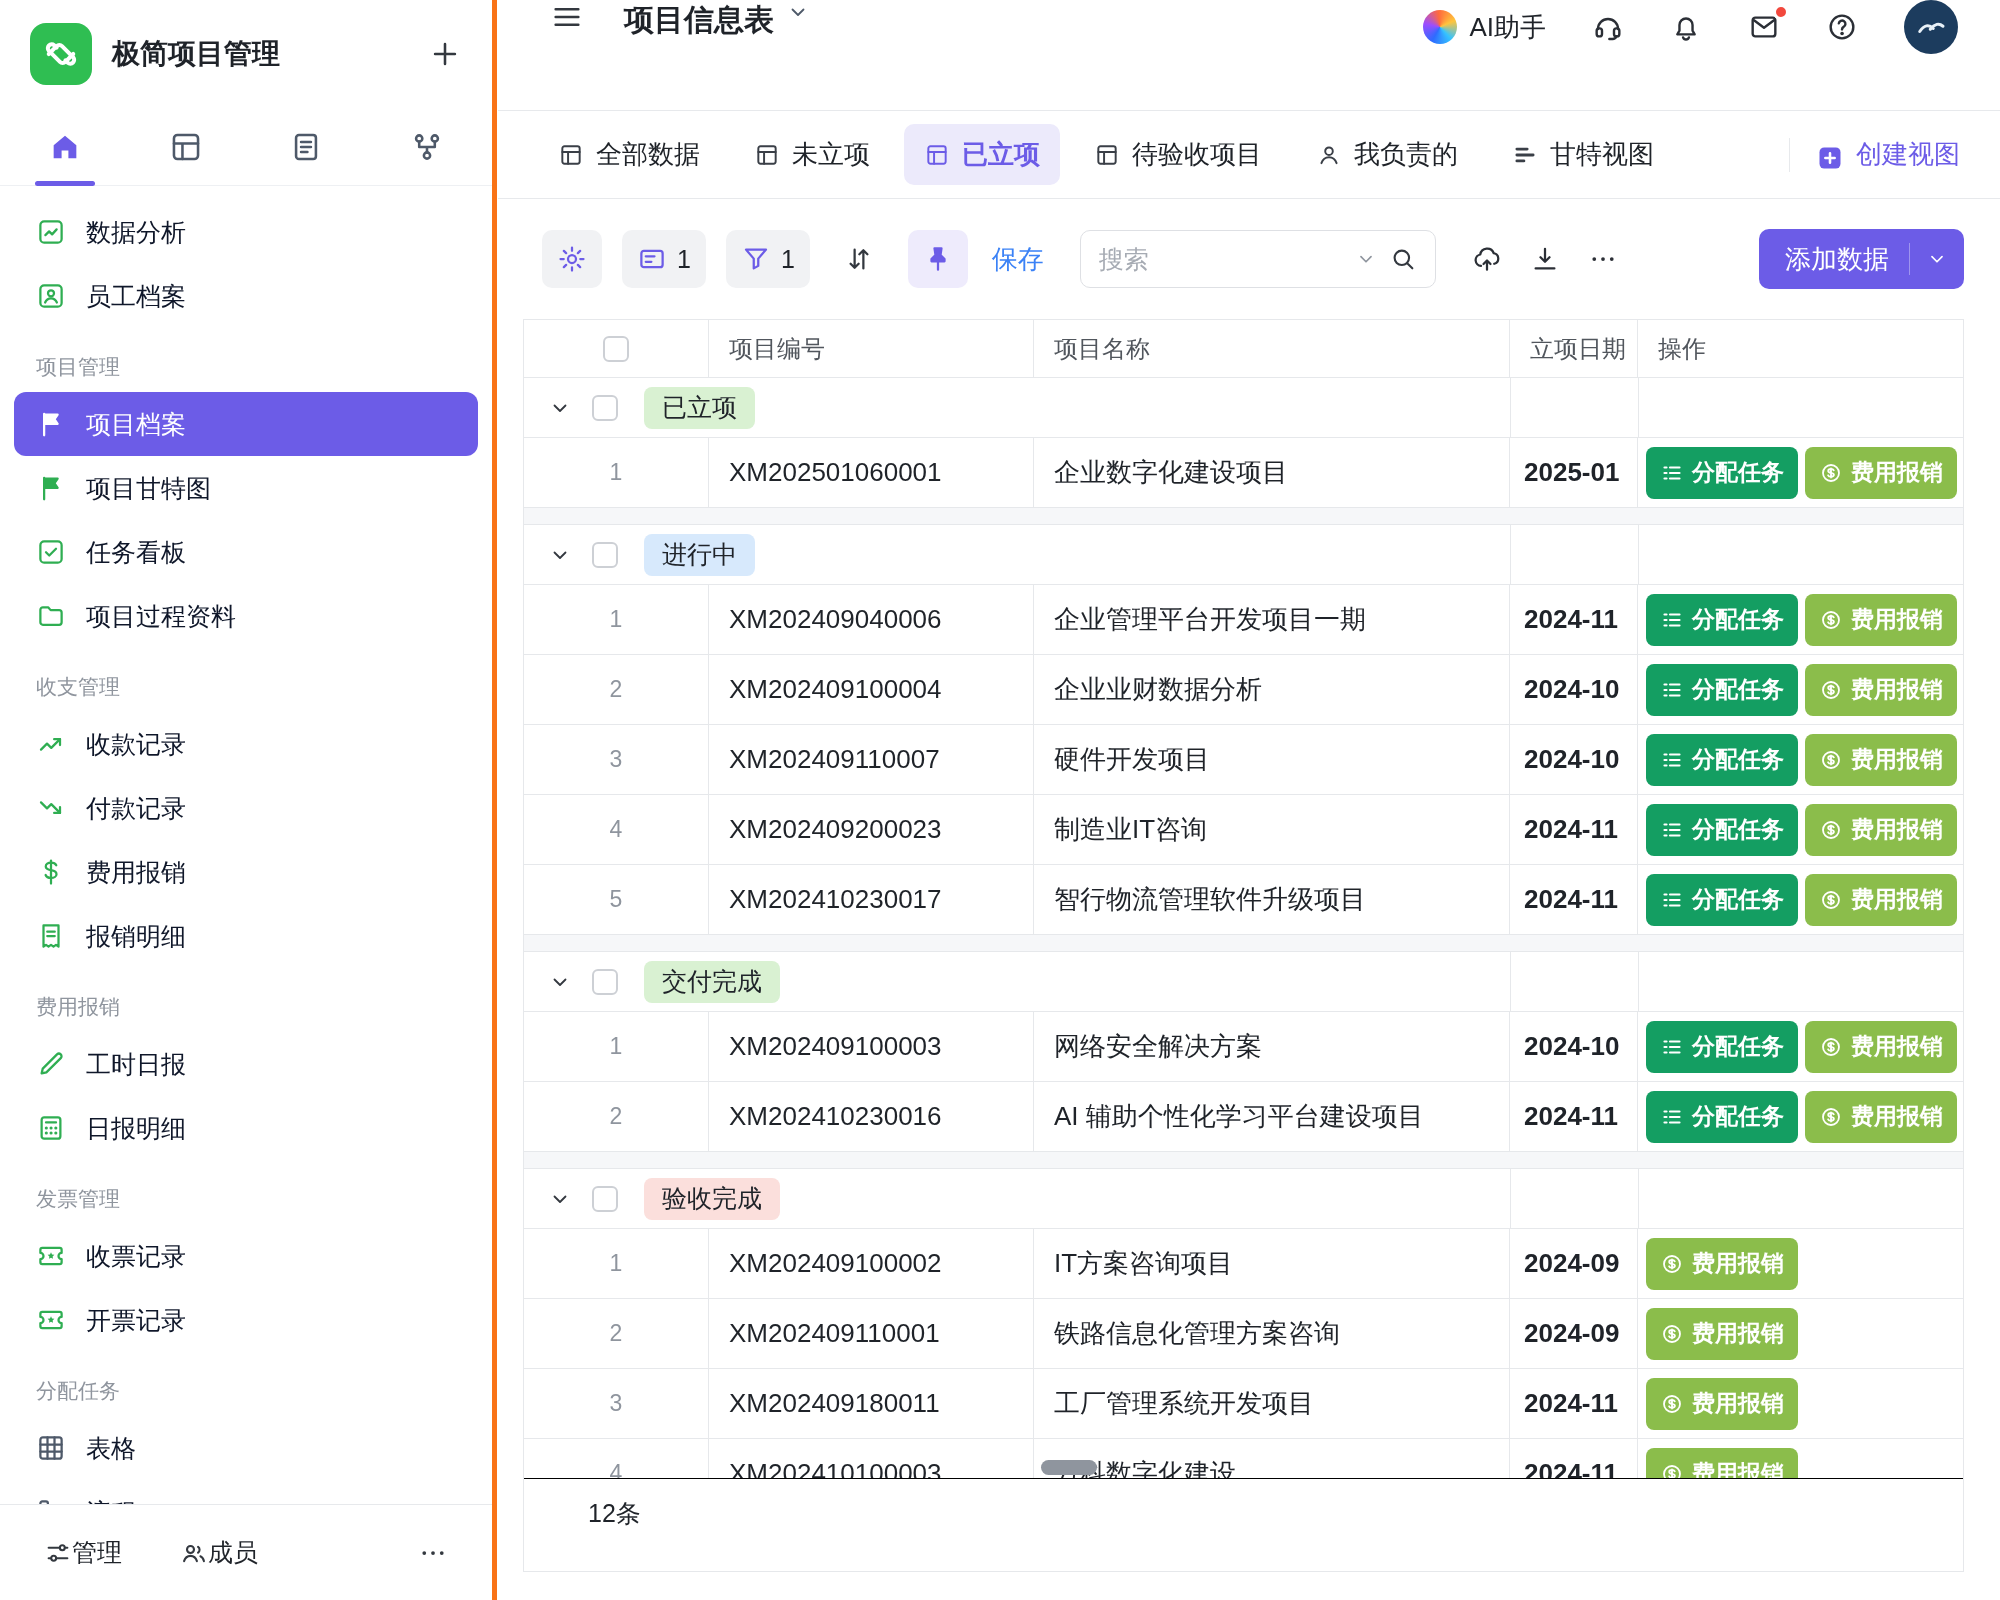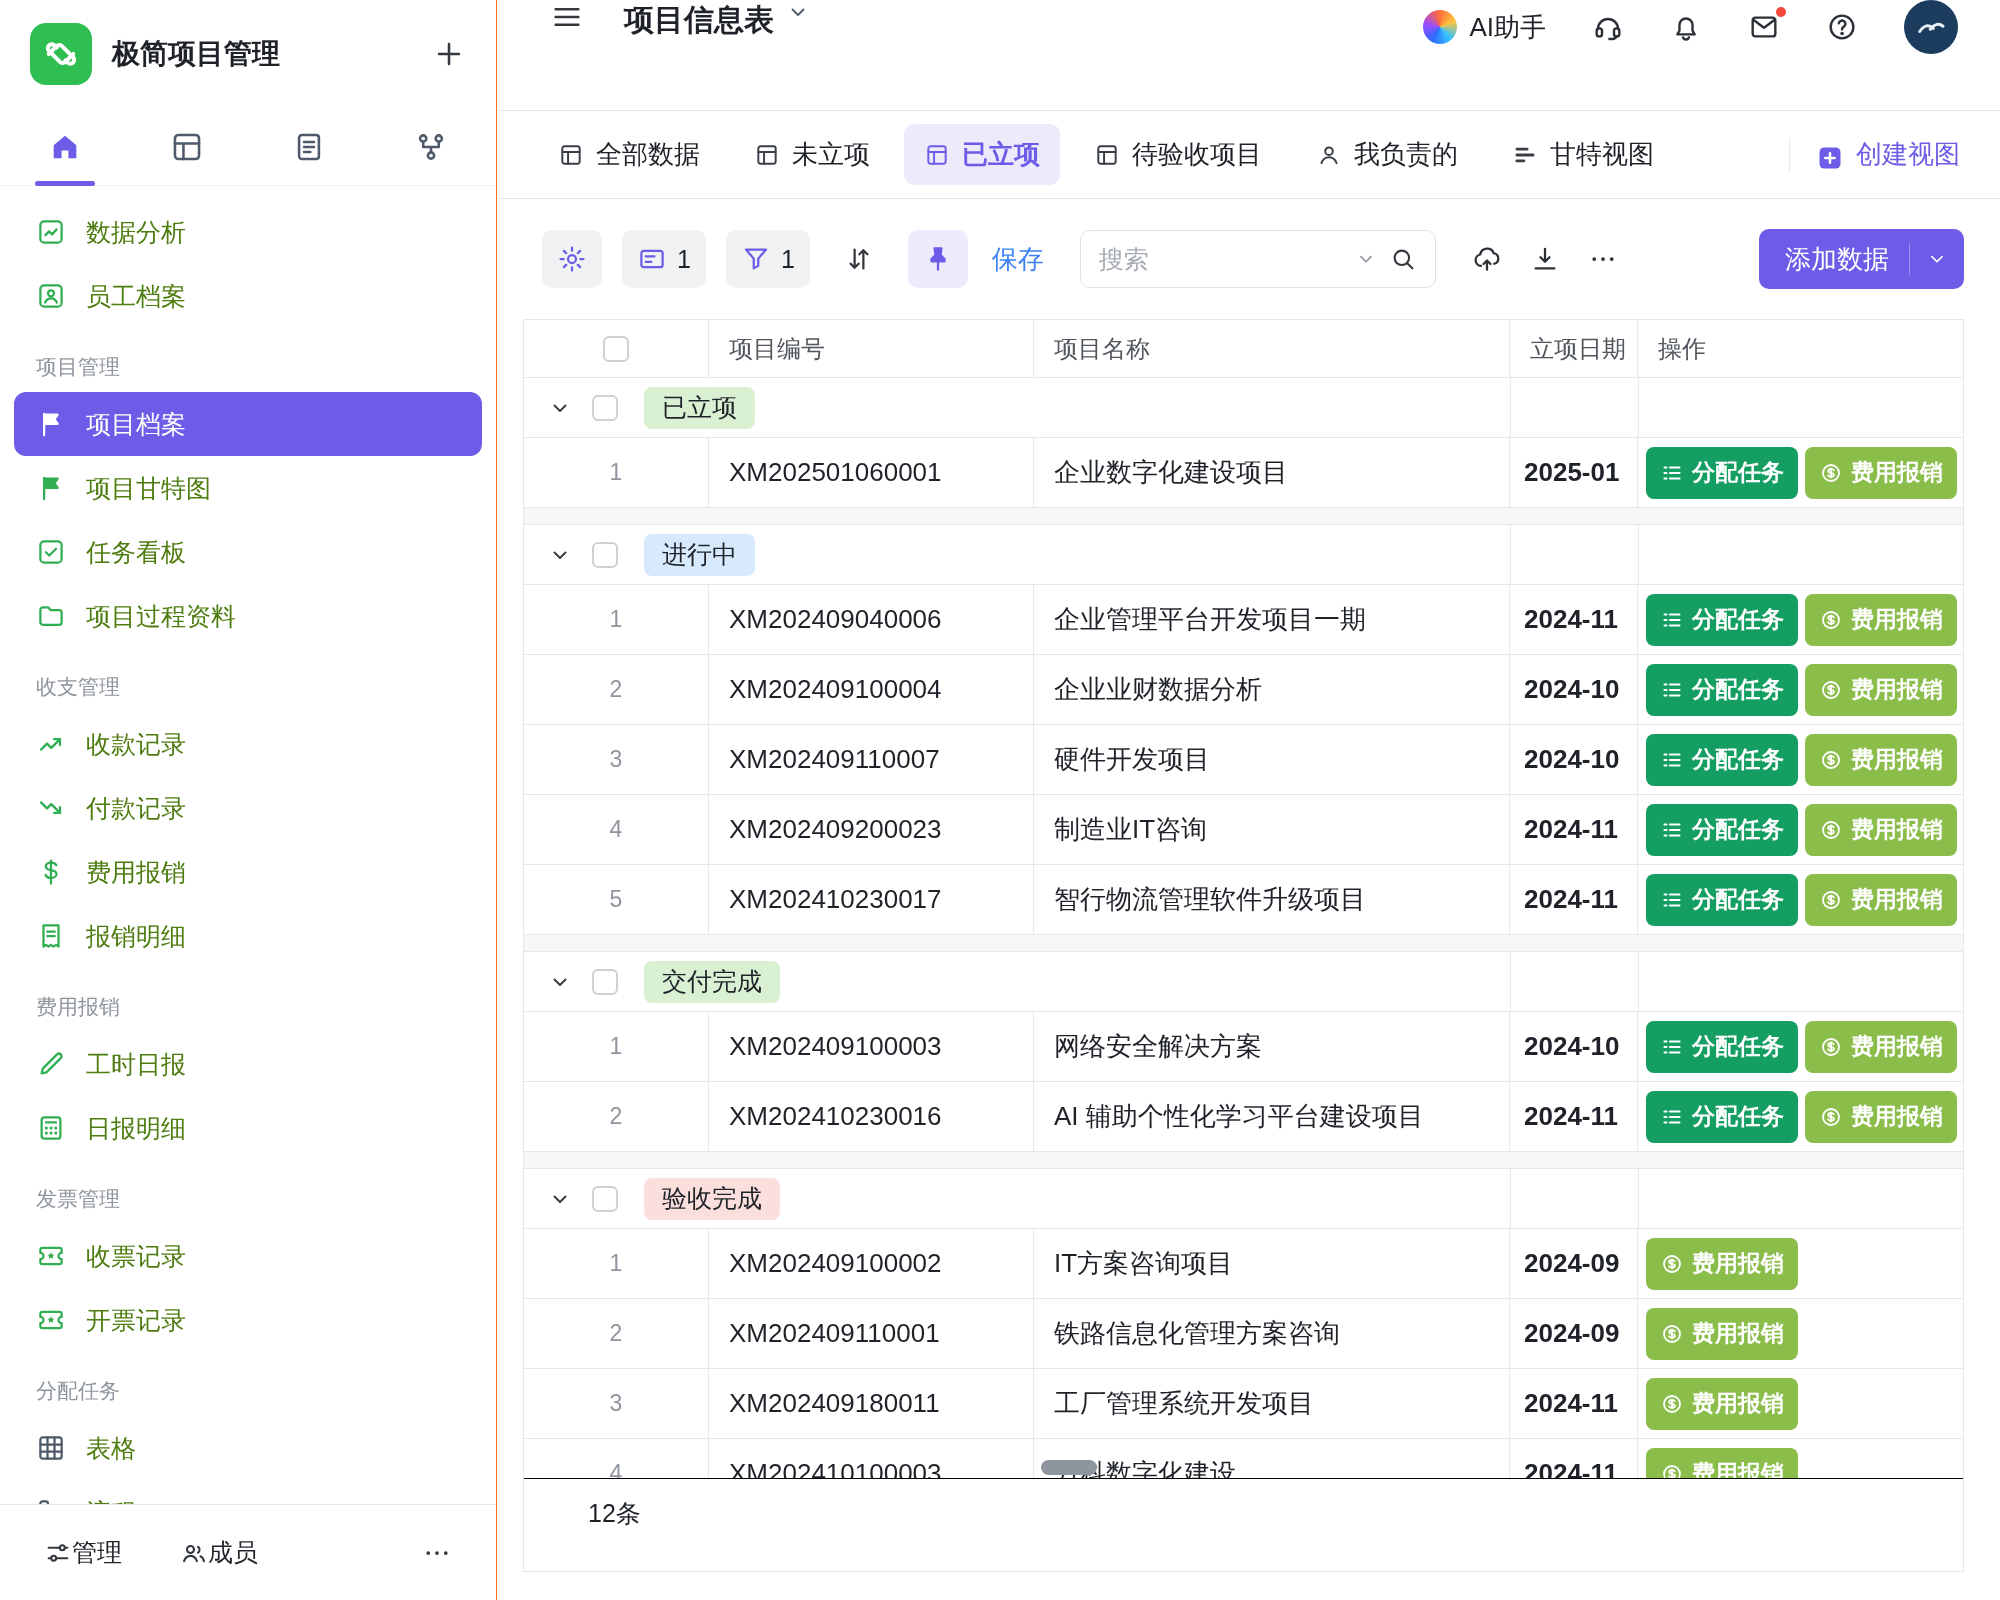--- a/index.html
+++ b/index.html
@@ -1,33 +1,33 @@
 <!DOCTYPE html>
 <html><head>
 <meta charset="utf-8">
 <style>
   * { margin:0; padding:0; box-sizing:border-box; }
   body { font-family:"Liberation Sans","DejaVu Sans",sans-serif; background:#fff; }
   .page { position:relative; width:2000px; height:1600px; background:#fff; color:#1F2329; overflow:hidden; }
 
   
-  .sidebar { position:absolute; left:0; top:0; width:497px; height:1600px; border-right:1px solid #f97316; display:flex; flex-direction:column; background:#fff; }
+  .sidebar { position:absolute; left:0; top:0; width:497px; height:1600px; border-right:5px solid #f97316; display:flex; flex-direction:column; background:#fff; }
   .side-top { height:108px; display:flex; align-items:center; padding:0 30px; gap:20px; flex:none; }
   .logo { width:62px; height:62px; border-radius:16px; background:#2FBE52; display:flex; align-items:center; justify-content:center; flex:none; }
   .logo .ic { width:42px; height:42px; color:#fff; }
   .app-title { font-size:28px; font-weight:700; flex:1; white-space:nowrap; }
   .plus-ic { width:34px; height:34px; color:#33383F; }
   .side-tabs { height:78px; display:flex; align-items:stretch; justify-content:space-between; padding:0 48px; border-bottom:1px solid #EEF0F3; flex:none; }
   .side-tab { display:flex; align-items:center; position:relative; color:#4E5969; }
   .side-tab .ic { width:34px; height:34px; }
   .side-tab.active { color:#6C5CE7; }
   .side-tab.active::after { content:''; position:absolute; bottom:-1px; left:50%; transform:translateX(-50%); width:60px; height:5px; border-radius:3px; background:#6C5CE7; }
   .side-menu { flex:1; overflow:hidden; padding:14px 14px 0; }
   .section-label { font-size:21px; color:#8F959E; padding:25px 22px 11px; }
-  .menu-item { height:64px; display:flex; align-items:center; gap:20px; padding:0 22px; border-radius:12px; font-size:25px; color:#4d7c0f; cursor:pointer; }
+  .menu-item { height:64px; display:flex; align-items:center; gap:20px; padding:0 22px; border-radius:12px; font-size:25px; color:#0f172a; cursor:pointer; }
   .menu-item .ic { width:30px; height:30px; color:#2FAE52; flex:none; }
   .menu-item.muted .ic { color:#4E5969; }
   .menu-item.active { background:#6C5CE7; color:#fff; font-weight:500; }
   .menu-item.active .ic { color:#fff; }
   .side-footer { height:96px; border-top:1px solid #E7E9EC; display:flex; align-items:center; gap:58px; padding:0 44px; font-size:25px; flex:none; }
   .foot-item { display:flex; align-items:center; gap:0; }
   .foot-item .ic { width:28px; height:28px; color:#33383F; }
   .foot-more { width:30px; height:30px; color:#33383F; margin-left:auto; }
 
   

